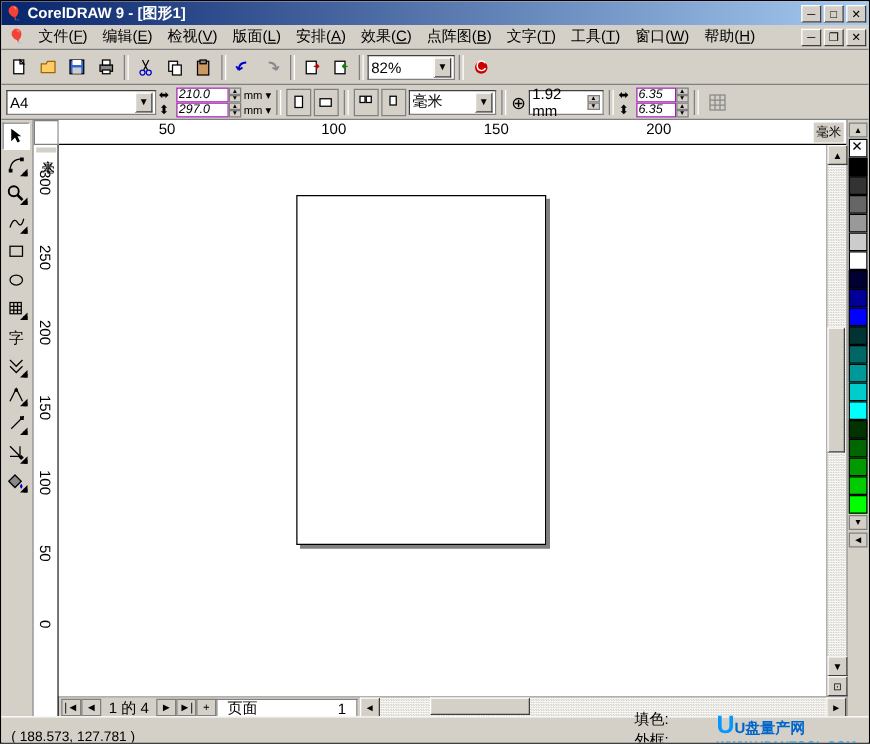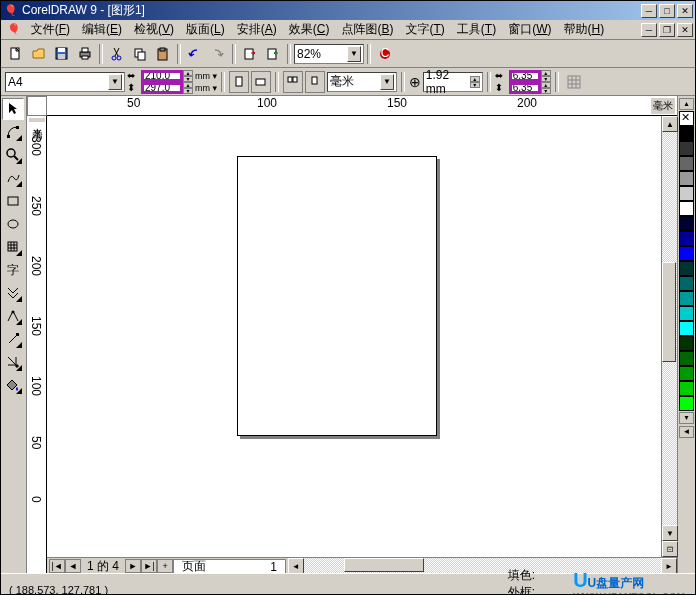--- a/index.html
+++ b/index.html
@@ -1,35 +1,35 @@
 <!DOCTYPE html>
 <html><head>
 <meta charset="utf-8">
 <style>
 * { box-sizing: border-box; margin: 0; padding: 0; font-family: "SimSun", "宋体", sans-serif; font-size: 12px; }
 body { background: #fff; width: 696px; height: 595px; overflow: hidden; border: 1px solid #000; }
 .titlebar { background: linear-gradient(to right, #08246b, #a6caf0); height: 19px; display: flex; align-items: center; color: #fff; padding: 0 2px; }
 .titlebar .appicon { width: 16px; height: 16px; margin-right: 3px; display: flex; align-items: center; justify-content: center; font-size: 11px; }
-.titlebar .title { font-weight: normal; flex: 1; }
+.titlebar .title { font-weight: bold; flex: 1; }
 .winbtns { display: flex; gap: 2px; }
 .winbtn { width: 16px; height: 14px; background: #d4d0c8; border: 1px solid #fff; border-right-color: #404040; border-bottom-color: #404040; font-size: 9px; display: flex; align-items: center; justify-content: center; color: #000; font-family: "Marlett", sans-serif; }
 .menubar { background: #d4d0c8; height: 20px; display: flex; align-items: center; padding: 0 2px; border-bottom: 1px solid #808080; }
 .menuitem { padding: 2px 6px; cursor: default; }
 .menuitem u { text-decoration: underline; }
 .docbtns { margin-left: auto; display: flex; gap: 2px; }
 .toolbar { background: #d4d0c8; height: 28px; display: flex; align-items: center; padding: 2px 4px; gap: 1px; border-bottom: 1px solid #808080; }
 .tbtn { width: 22px; height: 22px; display: flex; align-items: center; justify-content: center; border: 1px solid transparent; }
 .sep { width: 4px; height: 20px; border-left: 1px solid #808080; border-right: 1px solid #fff; margin: 0 2px; }
 .combo { height: 20px; background: #fff; border: 1px solid #808080; border-top-color: #404040; border-left-color: #404040; display: flex; align-items: center; padding: 0 2px; }
 .combo .dd { width: 14px; height: 16px; background: #d4d0c8; border: 1px solid #fff; border-right-color: #404040; border-bottom-color: #404040; display: flex; align-items: center; justify-content: center; font-size: 8px; margin-left: auto; }
 .propbar { background: #d4d0c8; height: 28px; display: flex; align-items: center; padding: 2px 4px; gap: 2px; border-bottom: 1px solid #808080; }
 .spinpair { display: flex; flex-direction: column; gap: 0; }
 .spinrow { display: flex; align-items: center; height: 12px; }
 .spinrow .lbl { font-size: 10px; width: 14px; }
-.spinrow input { width: 42px; height: 12px; font-size: 10px; border: 3px solid #a21caf; padding: 0 1px; }
+.spinrow input { width: 42px; height: 12px; font-size: 10px; border: 1px solid #a21caf; padding: 0 1px; font-style: italic; }
 .spinbtns { display: flex; flex-direction: column; }
 .spinbtns div { width: 10px; height: 6px; background: #d4d0c8; border: 1px solid #808080; font-size: 6px; line-height: 4px; text-align: center; }
 .orientbtn { width: 20px; height: 22px; border: 1px solid #808080; display: flex; align-items: center; justify-content: center; background: #d4d0c8; }
 .workarea { display: flex; height: 477px; }
 .toolbox { width: 26px; background: #d4d0c8; border-right: 1px solid #808080; display: flex; flex-direction: column; padding: 2px 1px; gap: 1px; }
 .tool { width: 22px; height: 22px; display: flex; align-items: center; justify-content: center; border: 1px solid transparent; position: relative; }
 .tool.active { border: 1px solid #808080; border-right-color: #fff; border-bottom-color: #fff; background: #fff; }
 .tool.fly::after { content: ''; position: absolute; bottom: 1px; right: 1px; border: 3px solid transparent; border-bottom-color: #000; border-right-color: #000; width: 0; height: 0; }
 .canvas-area { flex: 1; display: flex; flex-direction: column; position: relative; }
 .ruler-corner { width: 20px; height: 20px; background: #fff; border: 1px solid #808080; position: absolute; top: 0; left: 0; }

